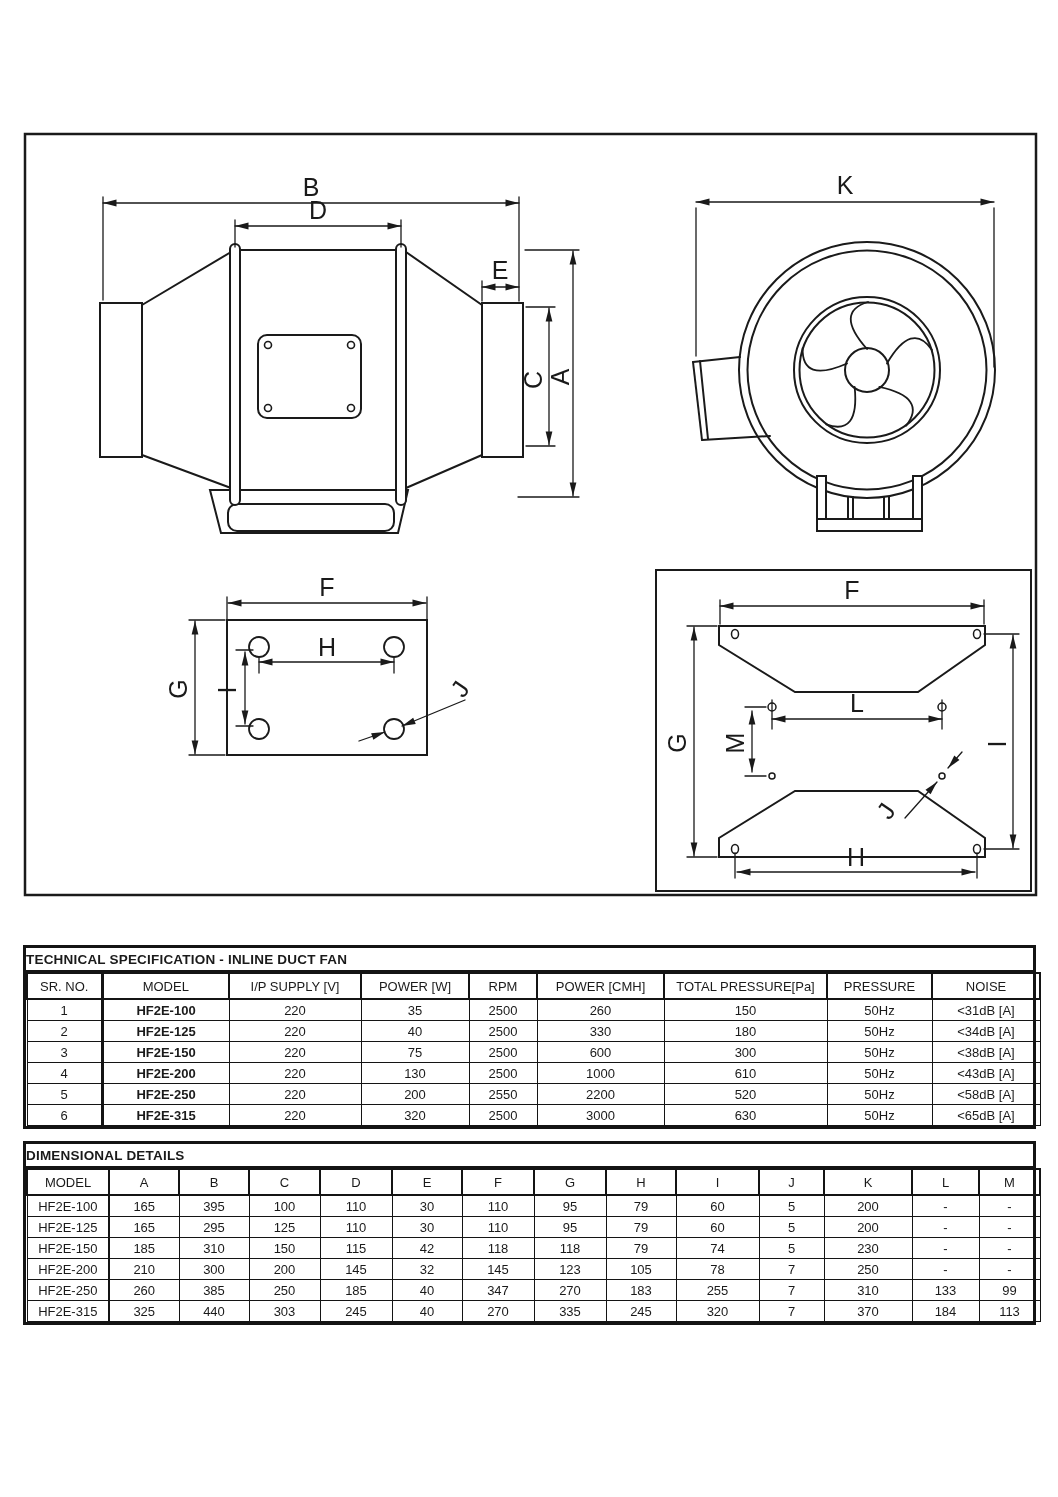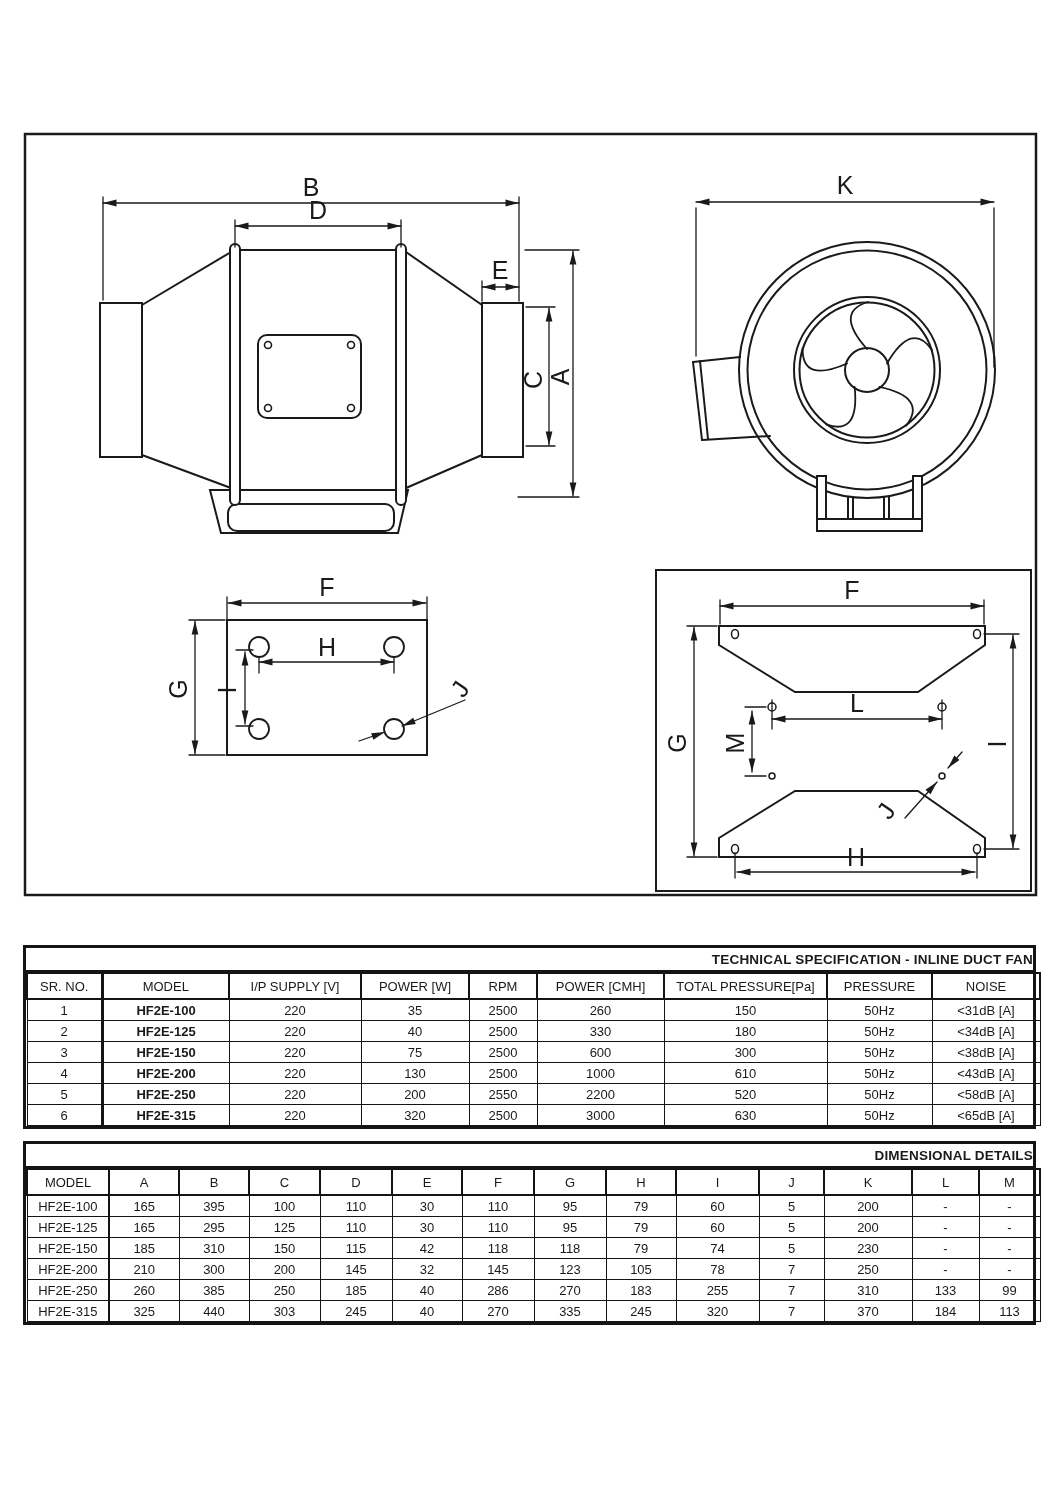--- a/index.html
+++ b/index.html
@@ -1,20 +1,20 @@
 <!DOCTYPE html>
 <html><head>
 <meta charset="utf-8">
 <style>
   html,body{margin:0;padding:0;background:#fff;}
   .page{position:relative;width:1058px;height:1497px;background:#ffffff;overflow:hidden;
         font-family:"Liberation Sans",sans-serif;color:#1a1a1a;}
   svg text{font-family:"Liberation Sans",sans-serif;fill:#1a1a1a;}
   .tblwrap{position:absolute;left:23px;width:1013px;border:3px solid #141414;background:#fff;box-sizing:border-box;}
-  .tbl-title{border-bottom:2px solid #141414;font-weight:bold;text-align:right;
+  .tbl-title{border-bottom:2px solid #141414;font-weight:bold;text-align:left;
              font-size:13.5px;padding:4px 0 3px 0;letter-spacing:0.2px;}
   table{border-collapse:collapse;width:100%;table-layout:fixed;font-size:13px;}
   th{border:2px solid #141414;font-weight:normal;height:24px;padding:0;text-align:center;overflow:hidden;white-space:nowrap;}
   td{border:1px solid #141414;height:20px;padding:0;text-align:center;overflow:hidden;white-space:nowrap;}
   .spec th:first-child,.spec td:first-child{border-right:3px solid #141414;}
   .spec td:nth-child(2){font-weight:bold;}
   .dim th:first-child,.dim td:first-child{border-right:2px solid #141414;}
 </style>
 </head>
 <body>
@@ -393,21 +393,21 @@
             <td>-</td>
             <td>-</td>
           </tr>
           <tr>
             <td>HF2E-250</td>
             <td>260</td>
             <td>385</td>
             <td>250</td>
             <td>185</td>
             <td>40</td>
-            <td>286</td>
+            <td>347</td>
             <td>270</td>
             <td>183</td>
             <td>255</td>
             <td>7</td>
             <td>310</td>
             <td>133</td>
             <td>99</td>
           </tr>
           <tr>
             <td>HF2E-315</td>

